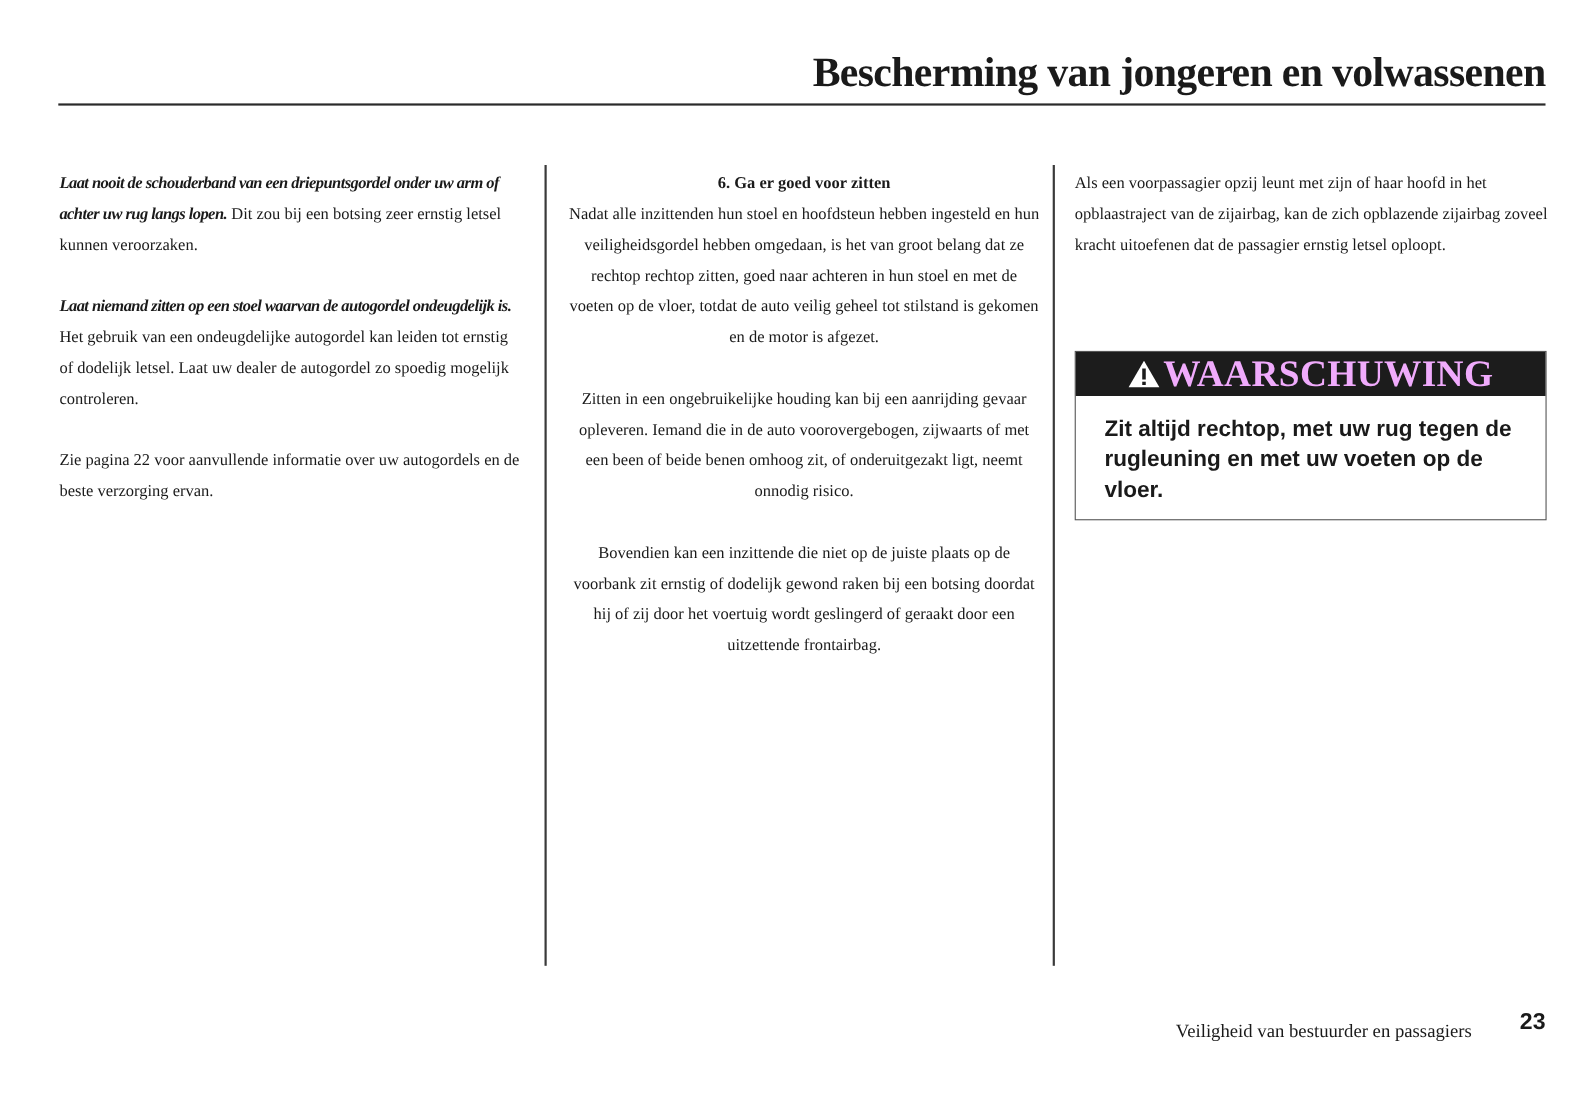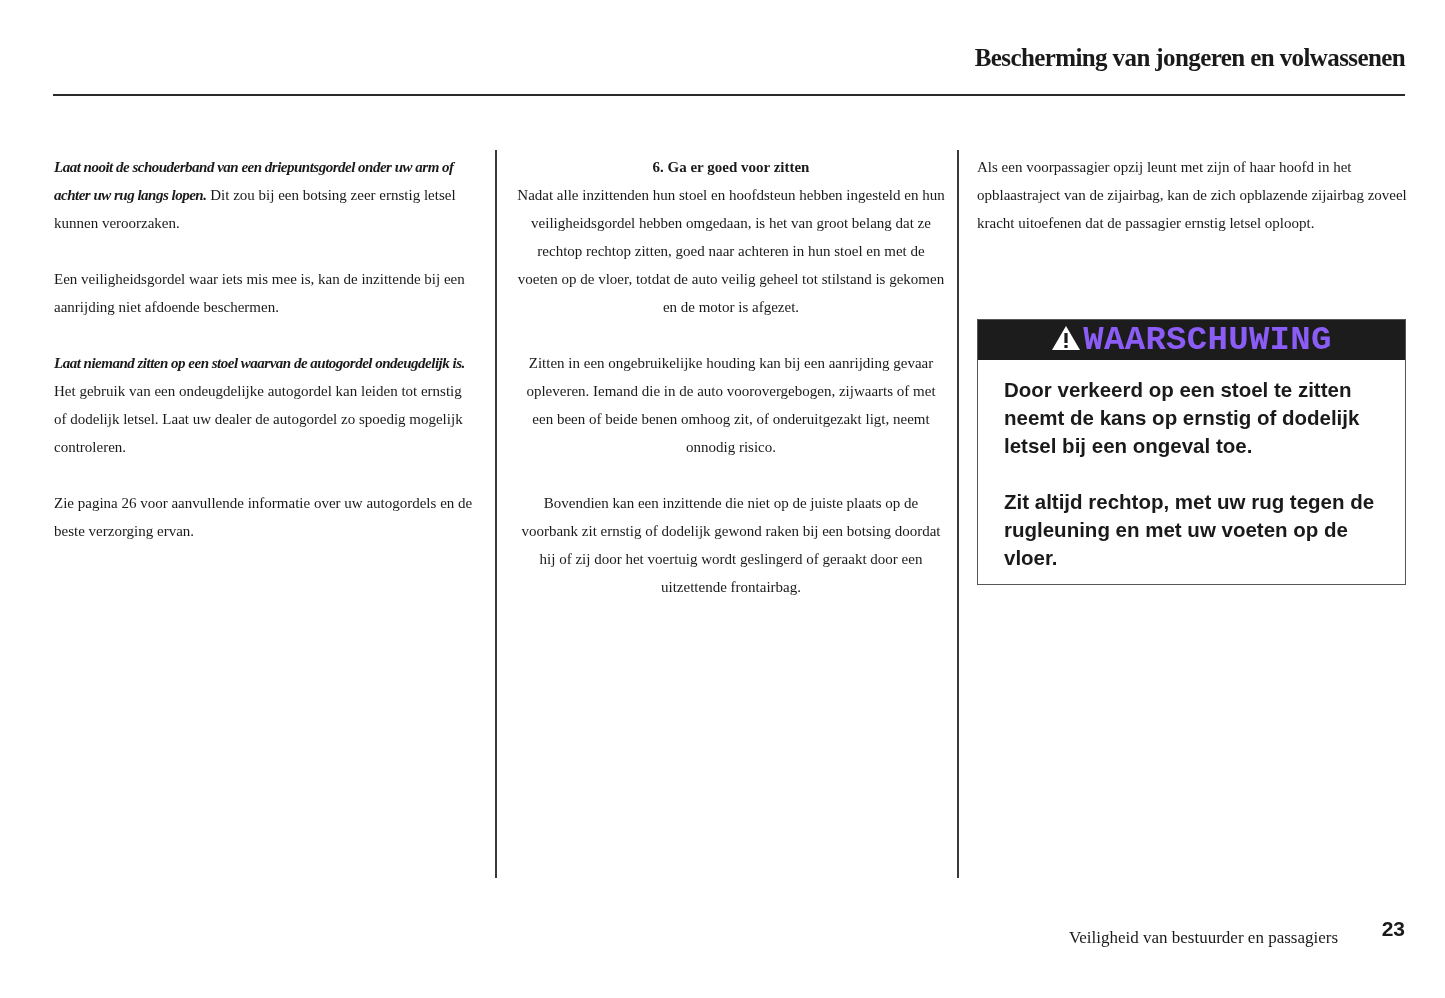--- a/index.html
+++ b/index.html
@@ -1,57 +1,56 @@
 <!DOCTYPE html>
 <html><head>
 <meta charset="utf-8">
 <style>
   html, body { margin: 0; padding: 0; background: #ffffff; }
   body { width: 1445px; height: 998px; position: relative; overflow: hidden; color: #1a1a1a;
          font-family: "Liberation Serif", "DejaVu Serif", serif; }
-  .header-title { position: absolute; right: 40px; top: 44px; font-size: 25px; font-weight: bold;
+  .header-title { position: absolute; right: 40px; top: 44px; font-size: 38px; font-weight: bold;
                   letter-spacing: -0.6px; color: #1a1a1a; white-space: nowrap; }
   .header-rule { position: absolute; left: 53px; right: 40px; top: 94px; height: 2px; background: #2a2a2a; }
   .col { position: absolute; top: 153px; font-size: 15px; line-height: 28px; }
   .col p { margin: 0 0 28px 0; }
   .col-left { left: 54px; width: 420px; }
   .col-mid { left: 516px; width: 430px; text-align: center; }
   .col-right { left: 977px; width: 430px; }
   .em { font-style: italic; font-weight: bold; letter-spacing: -0.5px; }
   .heading { font-weight: bold; display: block; }
   .vrule { position: absolute; top: 150px; width: 2px; height: 728px; background: #3a3a3a; }
   .vrule-1 { left: 495px; }
   .vrule-2 { left: 957px; }
   .warning { position: absolute; left: 977px; top: 319px; width: 427px; border: 1.5px solid #555; }
-  .warning-head { background: #1c1c1c; color: #8b5cf6; font-family: Liberation Mono, monospace;
+  .warning-head { background: #1c1c1c; color: #f0abfc; font-family: Liberation Serif, serif;
                   font-weight: bold; font-size: 34px; text-align: center; height: 40px; line-height: 41px; letter-spacing: 0.3px; }
   .warning-icon { display: inline-block; vertical-align: -2px; margin-right: 2px; }
   .warning-body { padding: 16px 26px 12px 26px; font-family: "Liberation Sans", "DejaVu Sans", sans-serif;
                   font-weight: bold; font-size: 20.5px; line-height: 28px; color: #1a1a1a; }
   .warning-body p { margin: 0 0 28px 0; }
   .warning-body p:last-child { margin-bottom: 0; }
   .footer-section { position: absolute; right: 107px; top: 928px; font-size: 17px; font-weight: normal; white-space: nowrap; }
   .footer-page { position: absolute; right: 40px; top: 917px; font-family: "Liberation Sans", "DejaVu Sans", sans-serif;
                  font-size: 21px; font-weight: bold; }
 </style>
 </head>
 <body>
 
 <div class="header-title">Bescherming van jongeren en volwassenen</div>
 <div class="header-rule"></div>
 
 <div class="col col-left">
   <p>
     <span class="em">Laat nooit de schouderband van een driepuntsgordel onder uw arm of achter uw rug langs lopen.</span><span> Dit zou bij een botsing zeer ernstig letsel kunnen veroorzaken.</span>
   </p>
-  <p>Een veiligheidsgordel waar iets mis mee is, kan de inzittende bij een aanrijding niet afdoende beschermen.</p>
   <p>
     <span class="em">Laat niemand zitten op een stoel waarvan de autogordel ondeugdelijk is.</span><span> Het gebruik van een ondeugdelijke autogordel kan leiden tot ernstig of dodelijk letsel. Laat uw dealer de autogordel zo spoedig mogelijk controleren.</span>
   </p>
-  <p>Zie pagina 26 voor aanvullende informatie over uw autogordels en de beste verzorging ervan.</p>
+  <p>Zie pagina 22 voor aanvullende informatie over uw autogordels en de beste verzorging ervan.</p>
 </div>
 
 <div class="vrule vrule-1"></div>
 
 <div class="col col-mid">
   <p>
     <span class="heading">6. Ga er goed voor zitten</span>
     <span>Nadat alle inzittenden hun stoel en hoofdsteun hebben ingesteld en hun veiligheidsgordel hebben omgedaan, is het van groot belang dat ze rechtop rechtop zitten, goed naar achteren in hun stoel en met de voeten op de vloer, totdat de auto veilig geheel tot stilstand is gekomen en de motor is afgezet.</span>
   </p>
   <p>Zitten in een ongebruikelijke houding kan bij een aanrijding gevaar opleveren. Iemand die in de auto voorovergebogen, zijwaarts of met een been of beide benen omhoog zit, of onderuitgezakt ligt, neemt onnodig risico.</p>
@@ -68,19 +67,18 @@
   <div class="warning-head">
     <span class="warning-icon">
       <svg width="30" height="26" viewBox="0 0 30 26">
         <polygon points="15,1 29,25 1,25" fill="#ffffff"></polygon>
         <rect x="13.4" y="8" width="3.2" height="10" fill="#1c1c1c"></rect>
         <rect x="13.4" y="20" width="3.2" height="3" fill="#1c1c1c"></rect>
       </svg>
     </span><span>WAARSCHUWING</span>
   </div>
   <div class="warning-body">
-    <p>Door verkeerd op een stoel te zitten neemt de kans op ernstig of dodelijk letsel bij een ongeval toe.</p>
     <p>Zit altijd rechtop, met uw rug tegen de rugleuning en met uw voeten op de vloer.</p>
   </div>
 </div>
 
 <div class="footer-section">Veiligheid van bestuurder en passagiers</div>
 <div class="footer-page">23</div>
 
 </body></html>

